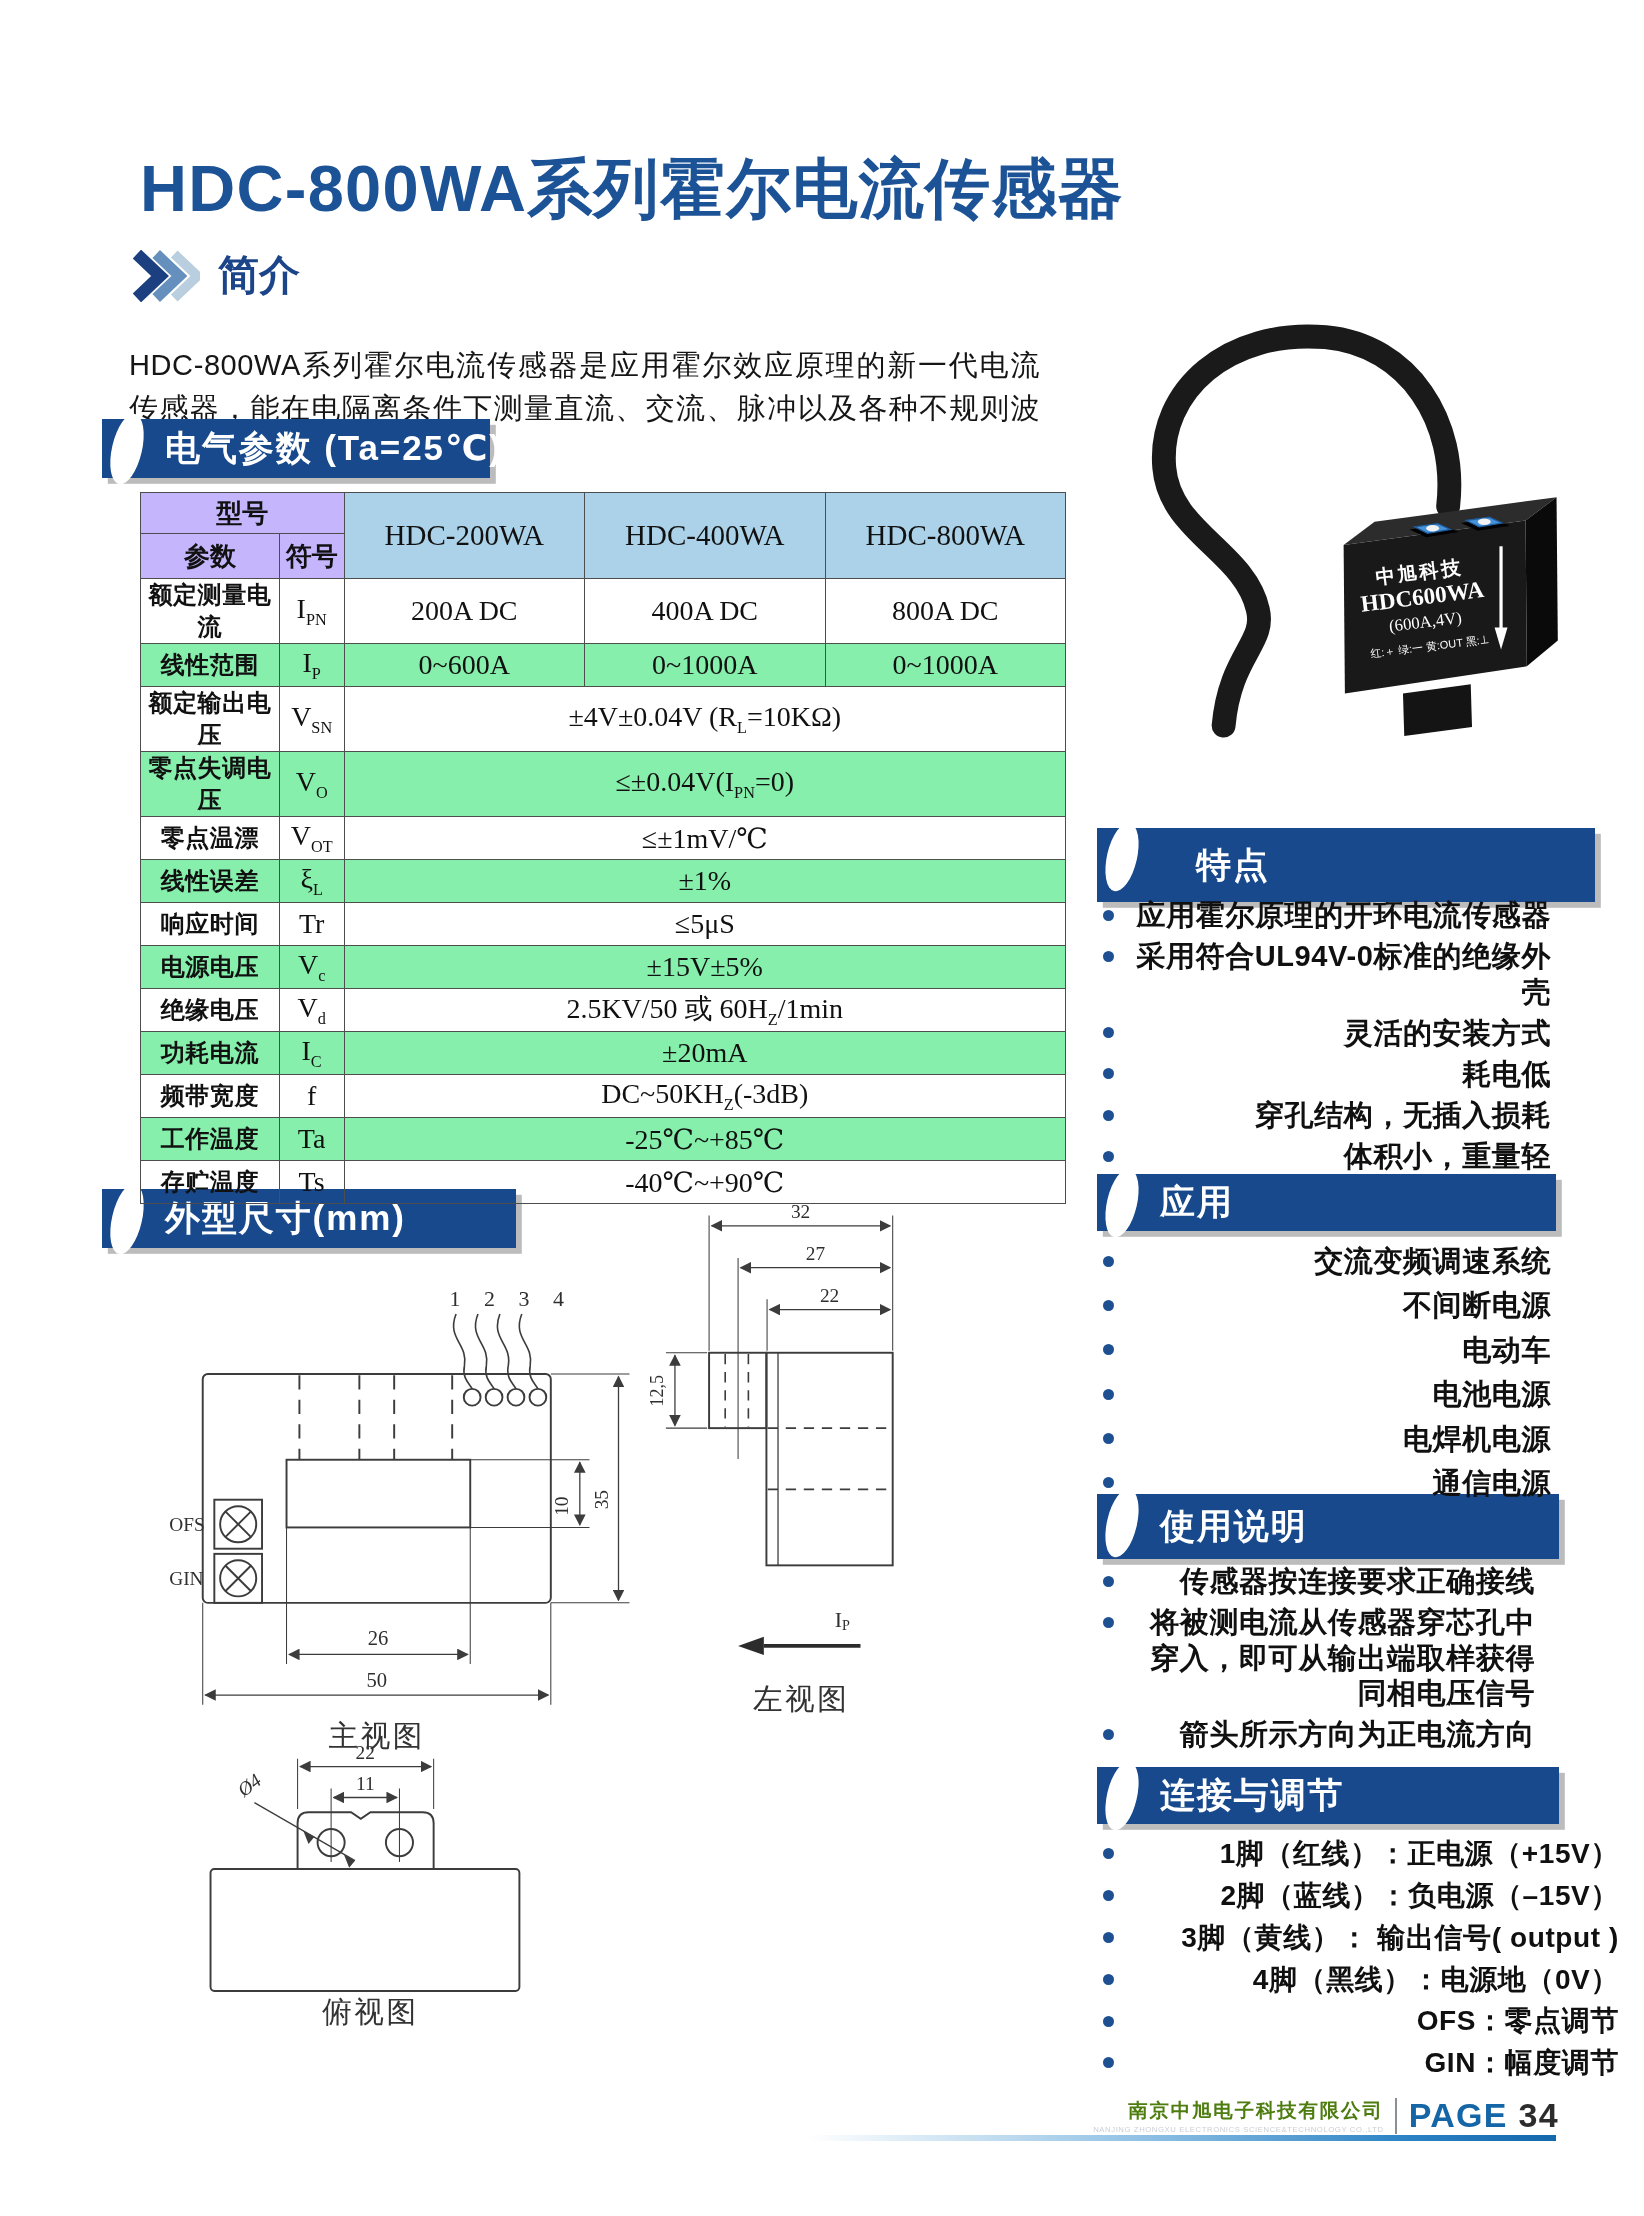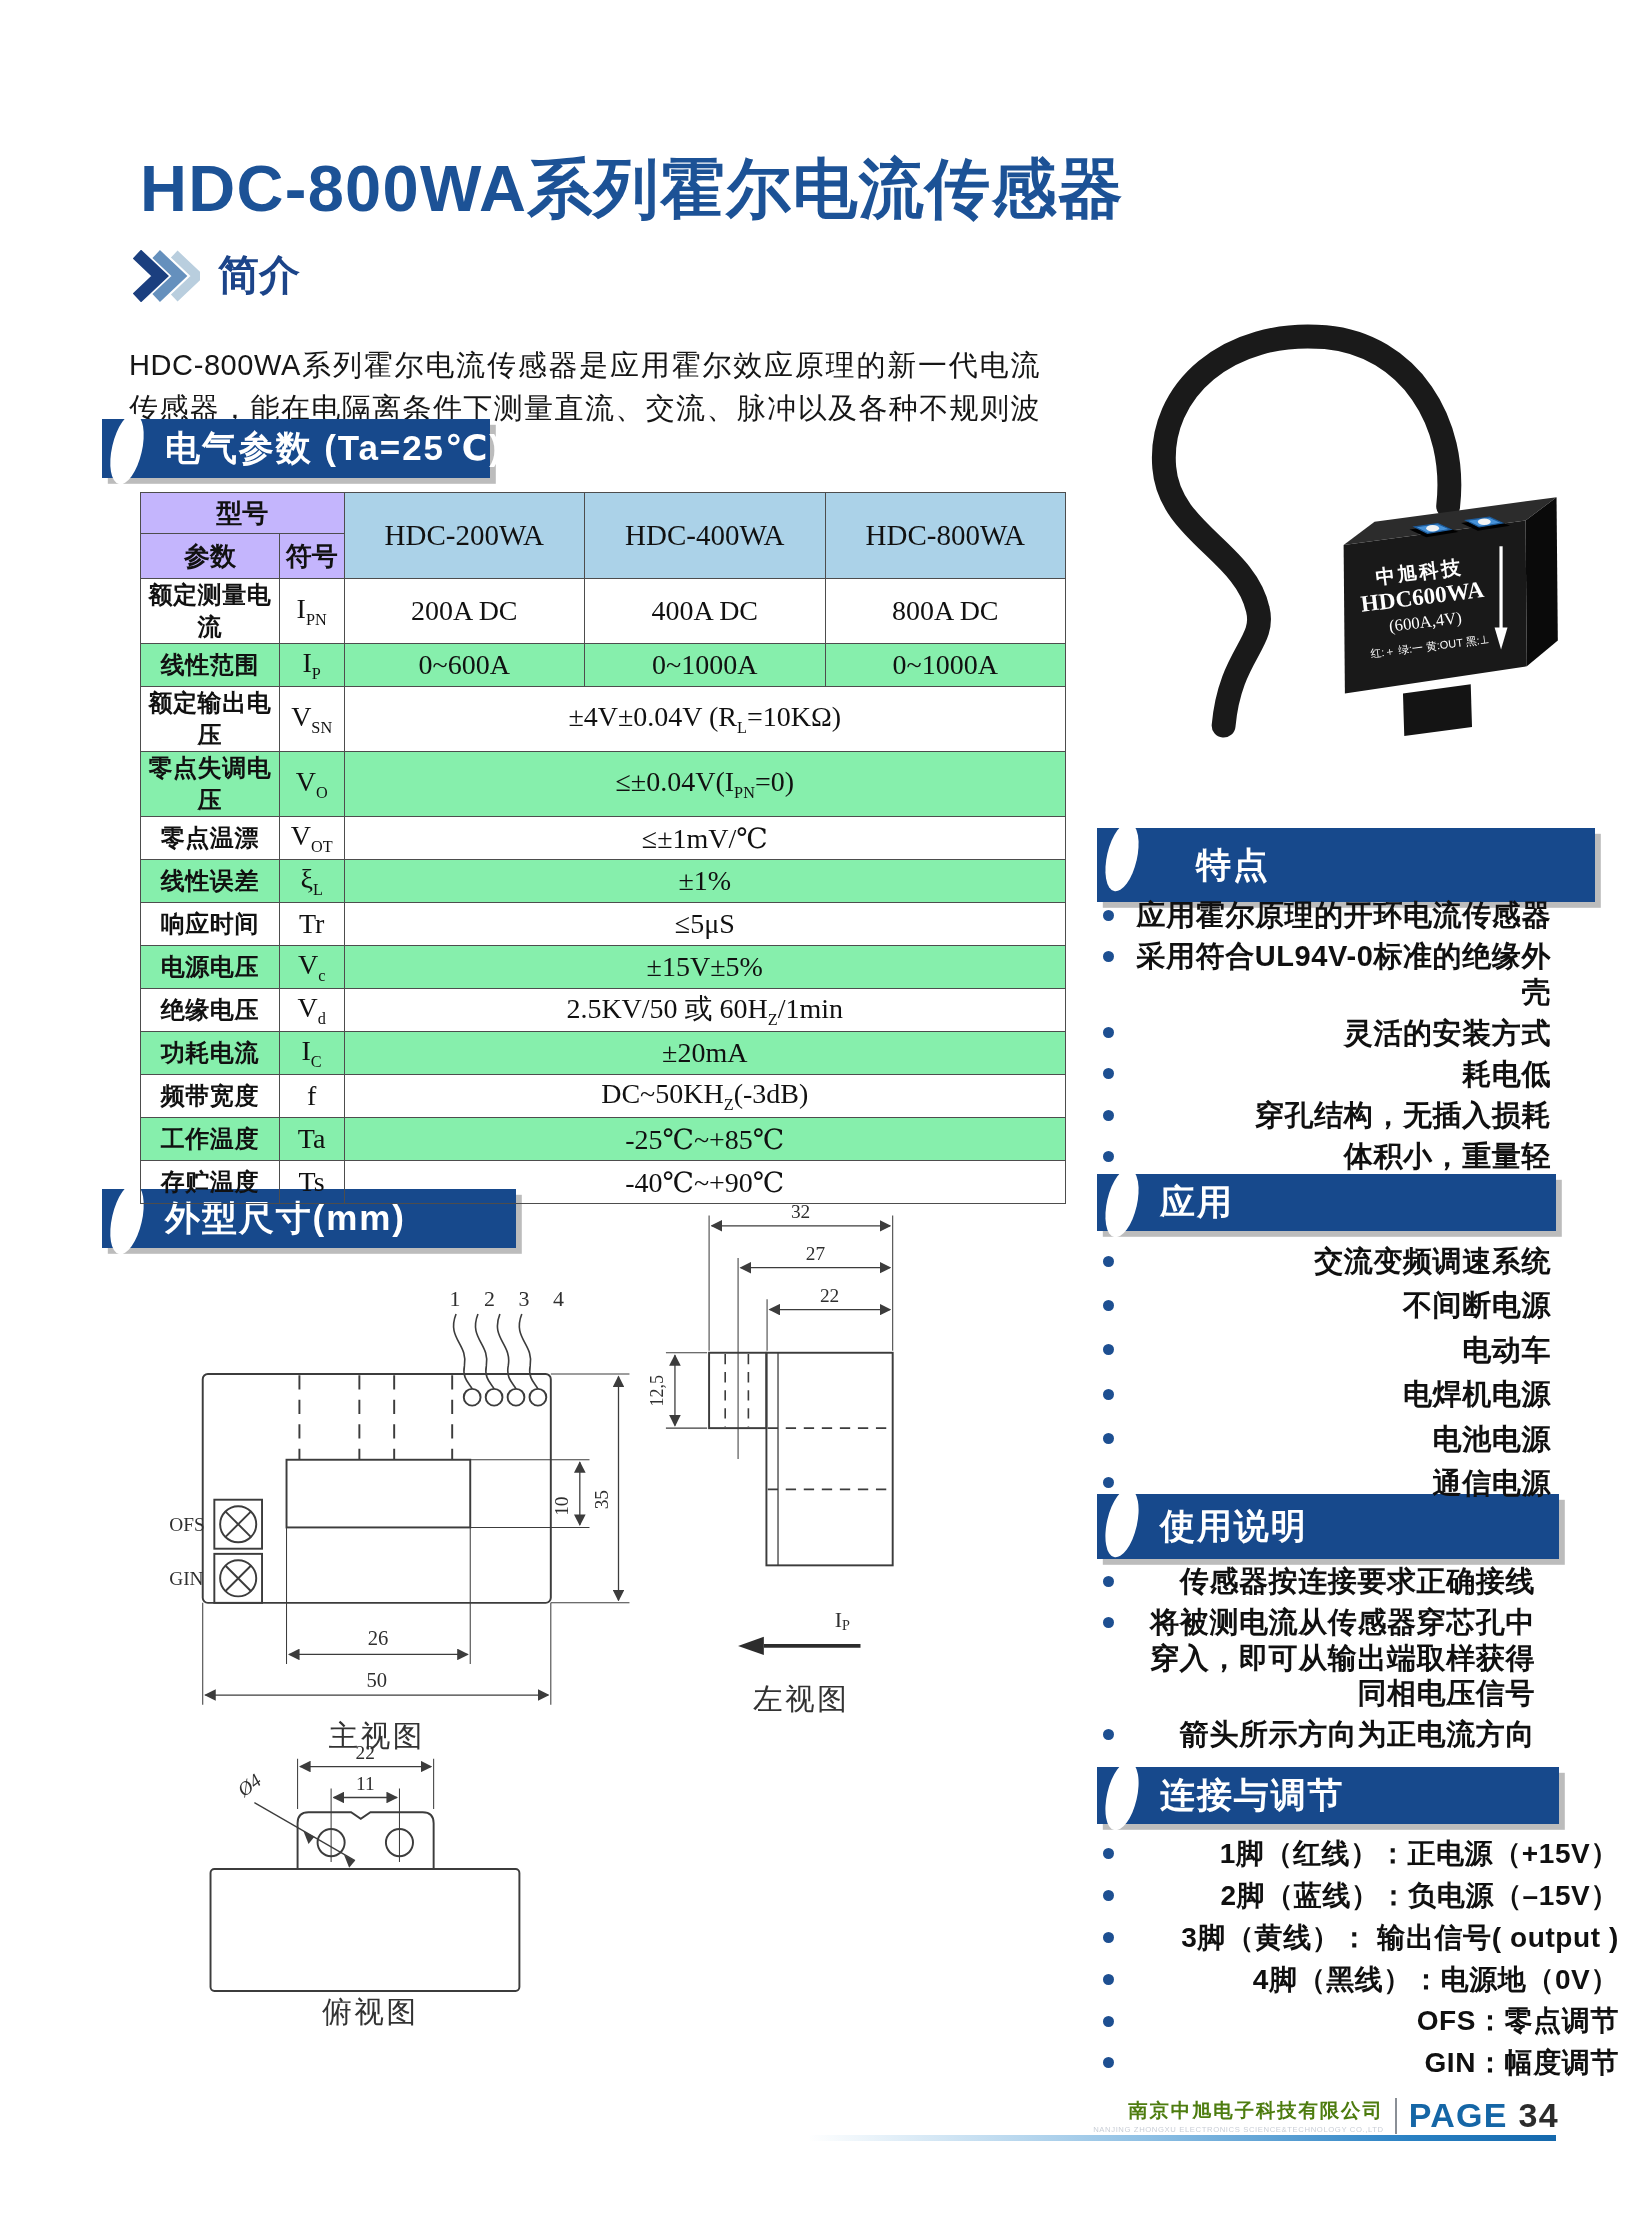--- a/index.html
+++ b/index.html
@@ -230,22 +230,22 @@
     <li><span class="dot"></span><span class="litext">采用符合UL94V-0标准的绝缘外壳</span></li>
     <li><span class="dot"></span><span class="litext">灵活的安装方式</span></li>
     <li><span class="dot"></span><span class="litext">耗电低</span></li>
     <li><span class="dot"></span><span class="litext">穿孔结构，无插入损耗</span></li>
     <li><span class="dot"></span><span class="litext">体积小，重量轻</span></li>
   </ul>
 <ul class="blist" id="list-apps">
     <li><span class="dot"></span><span class="litext">交流变频调速系统</span></li>
     <li><span class="dot"></span><span class="litext">不间断电源</span></li>
     <li><span class="dot"></span><span class="litext">电动车</span></li>
+    <li><span class="dot"></span><span class="litext">电池电源</span></li>
     <li><span class="dot"></span><span class="litext">电焊机电源</span></li>
-    <li><span class="dot"></span><span class="litext">电池电源</span></li>
     <li><span class="dot"></span><span class="litext">通信电源</span></li>
   </ul>
 <ul class="blist" id="list-usage">
     <li><span class="dot"></span><span class="litext">传感器按连接要求正确接线</span></li>
     <li><span class="dot"></span><span class="litext">将被测电流从传感器穿芯孔中穿入，即可从输出端取样获得同相电压信号</span></li>
     <li><span class="dot"></span><span class="litext">箭头所示方向为正电流方向</span></li>
   </ul>
 <ul class="blist" id="list-conn">
     <li><span class="dot"></span><span class="litext">1脚（红线）：正电源（+15V）</span></li>
     <li><span class="dot"></span><span class="litext">2脚（蓝线）：负电源（–15V）</span></li>

